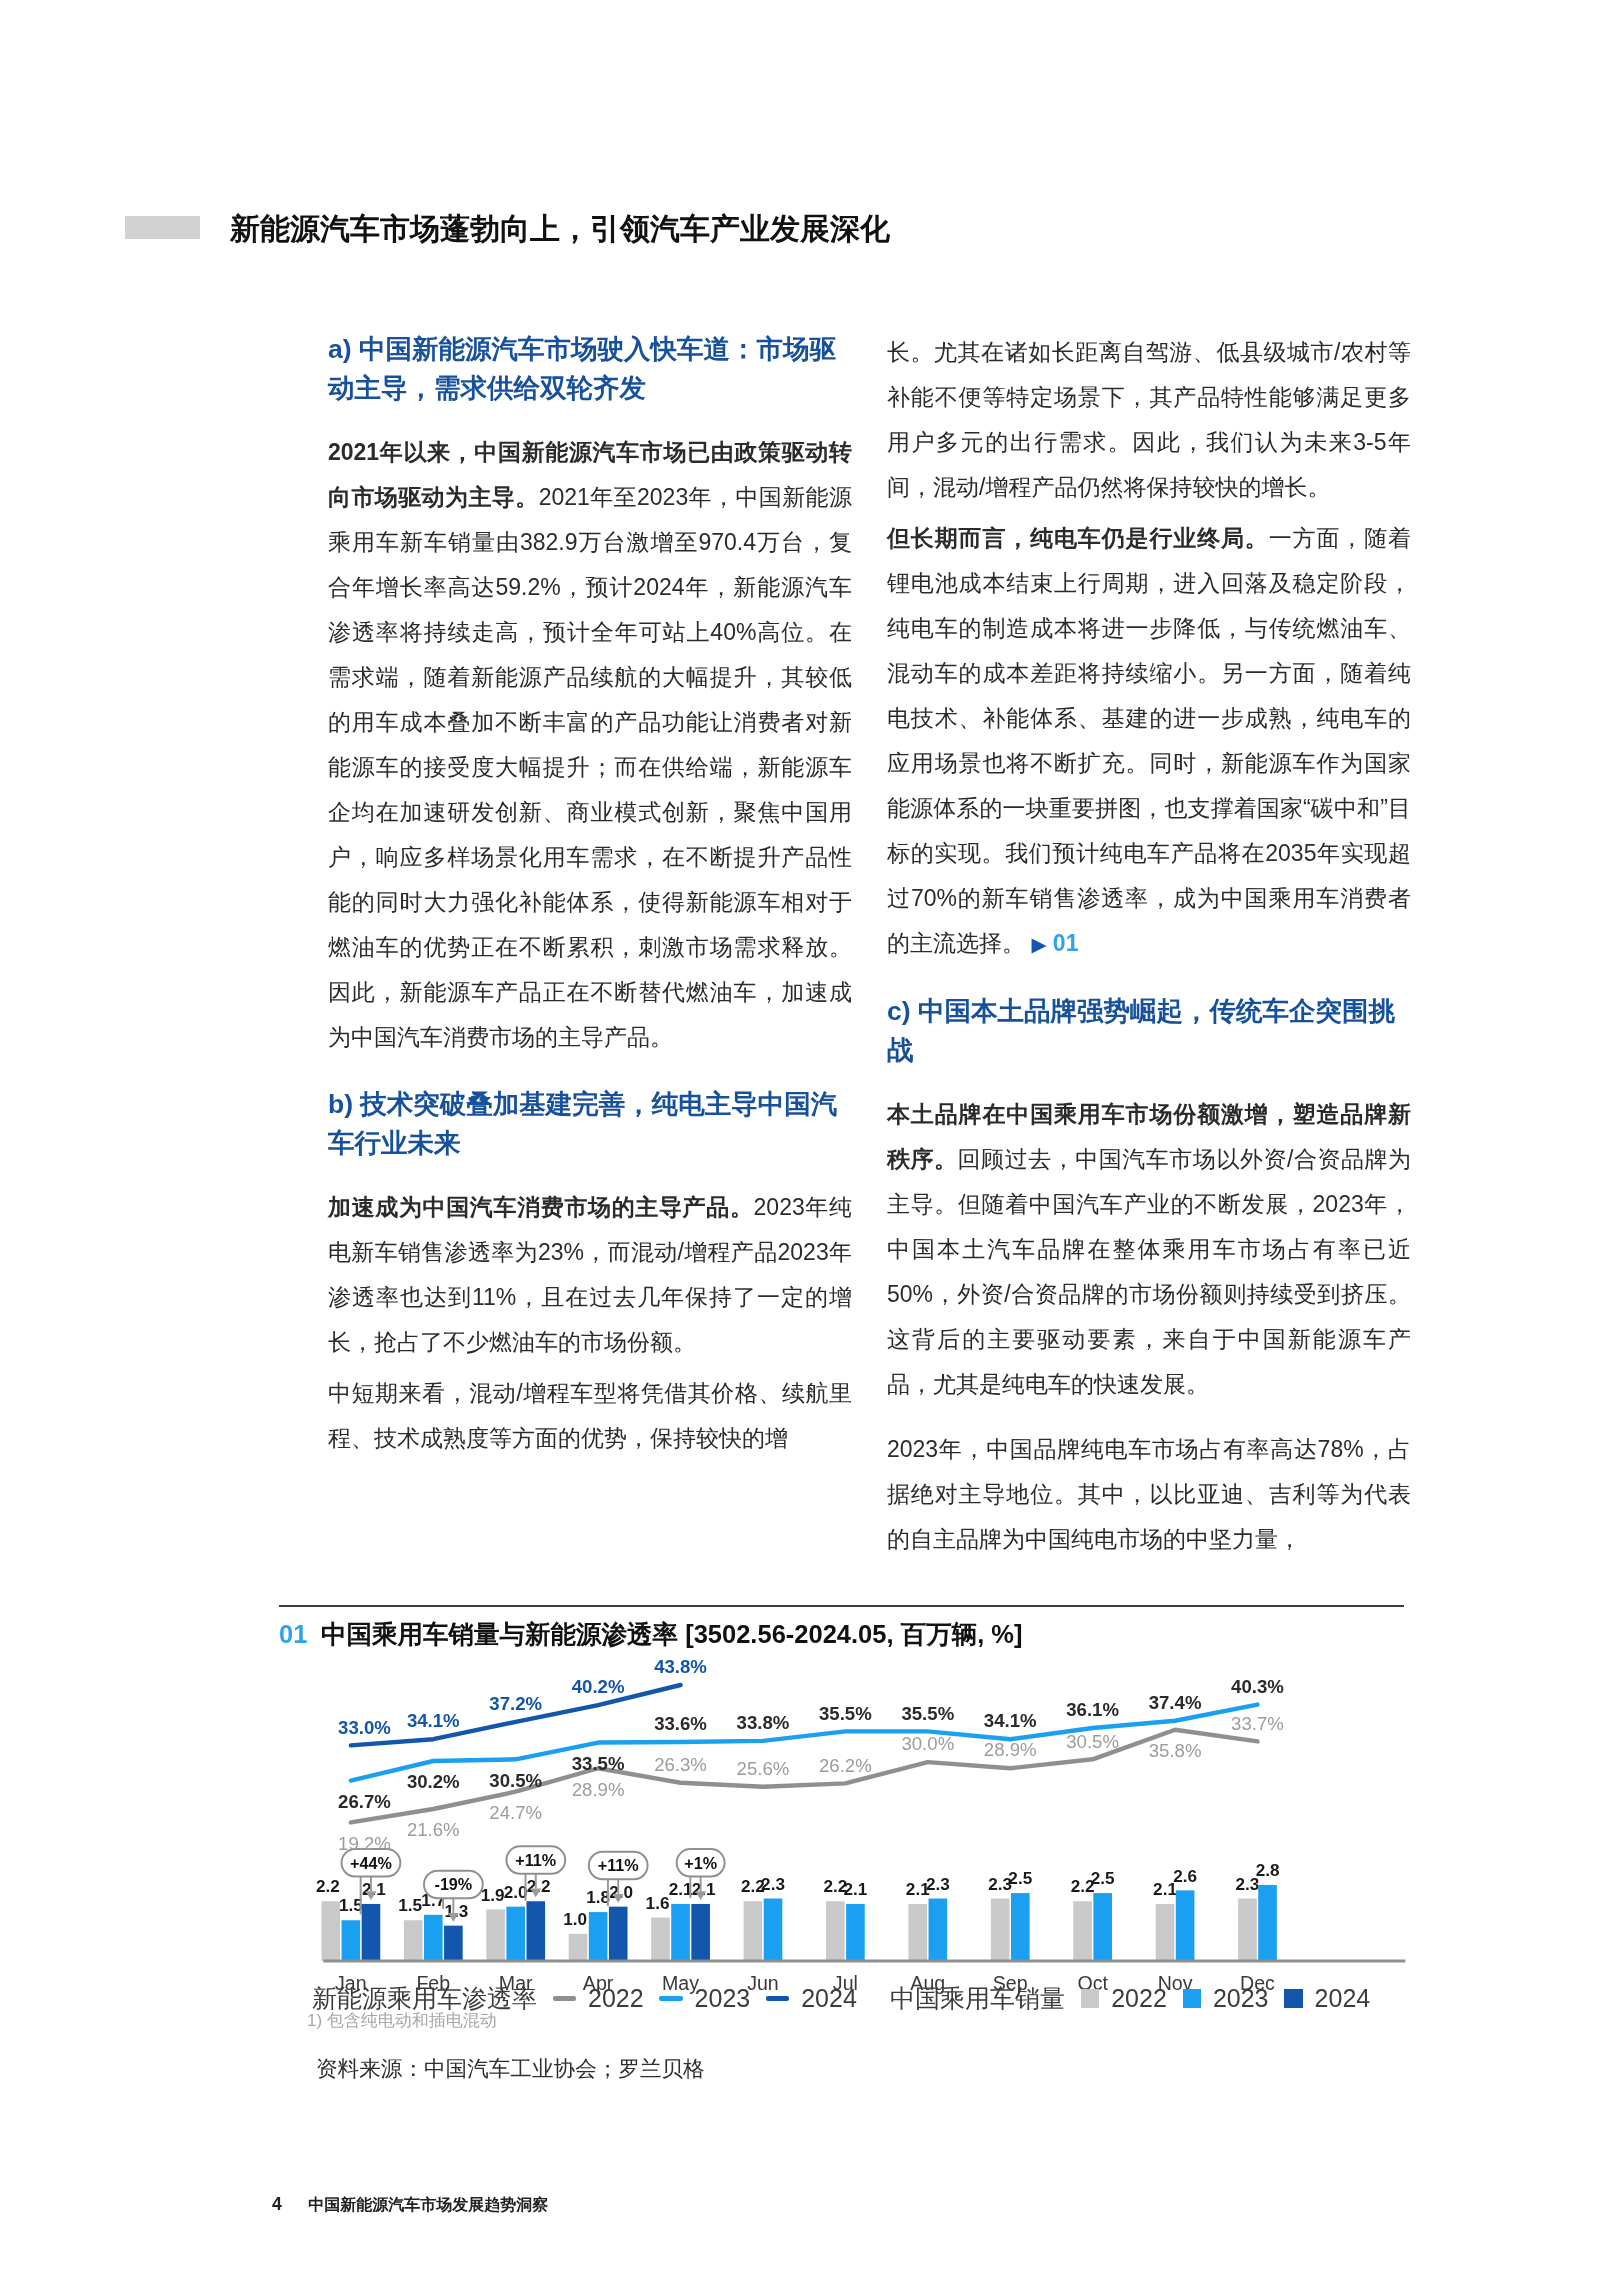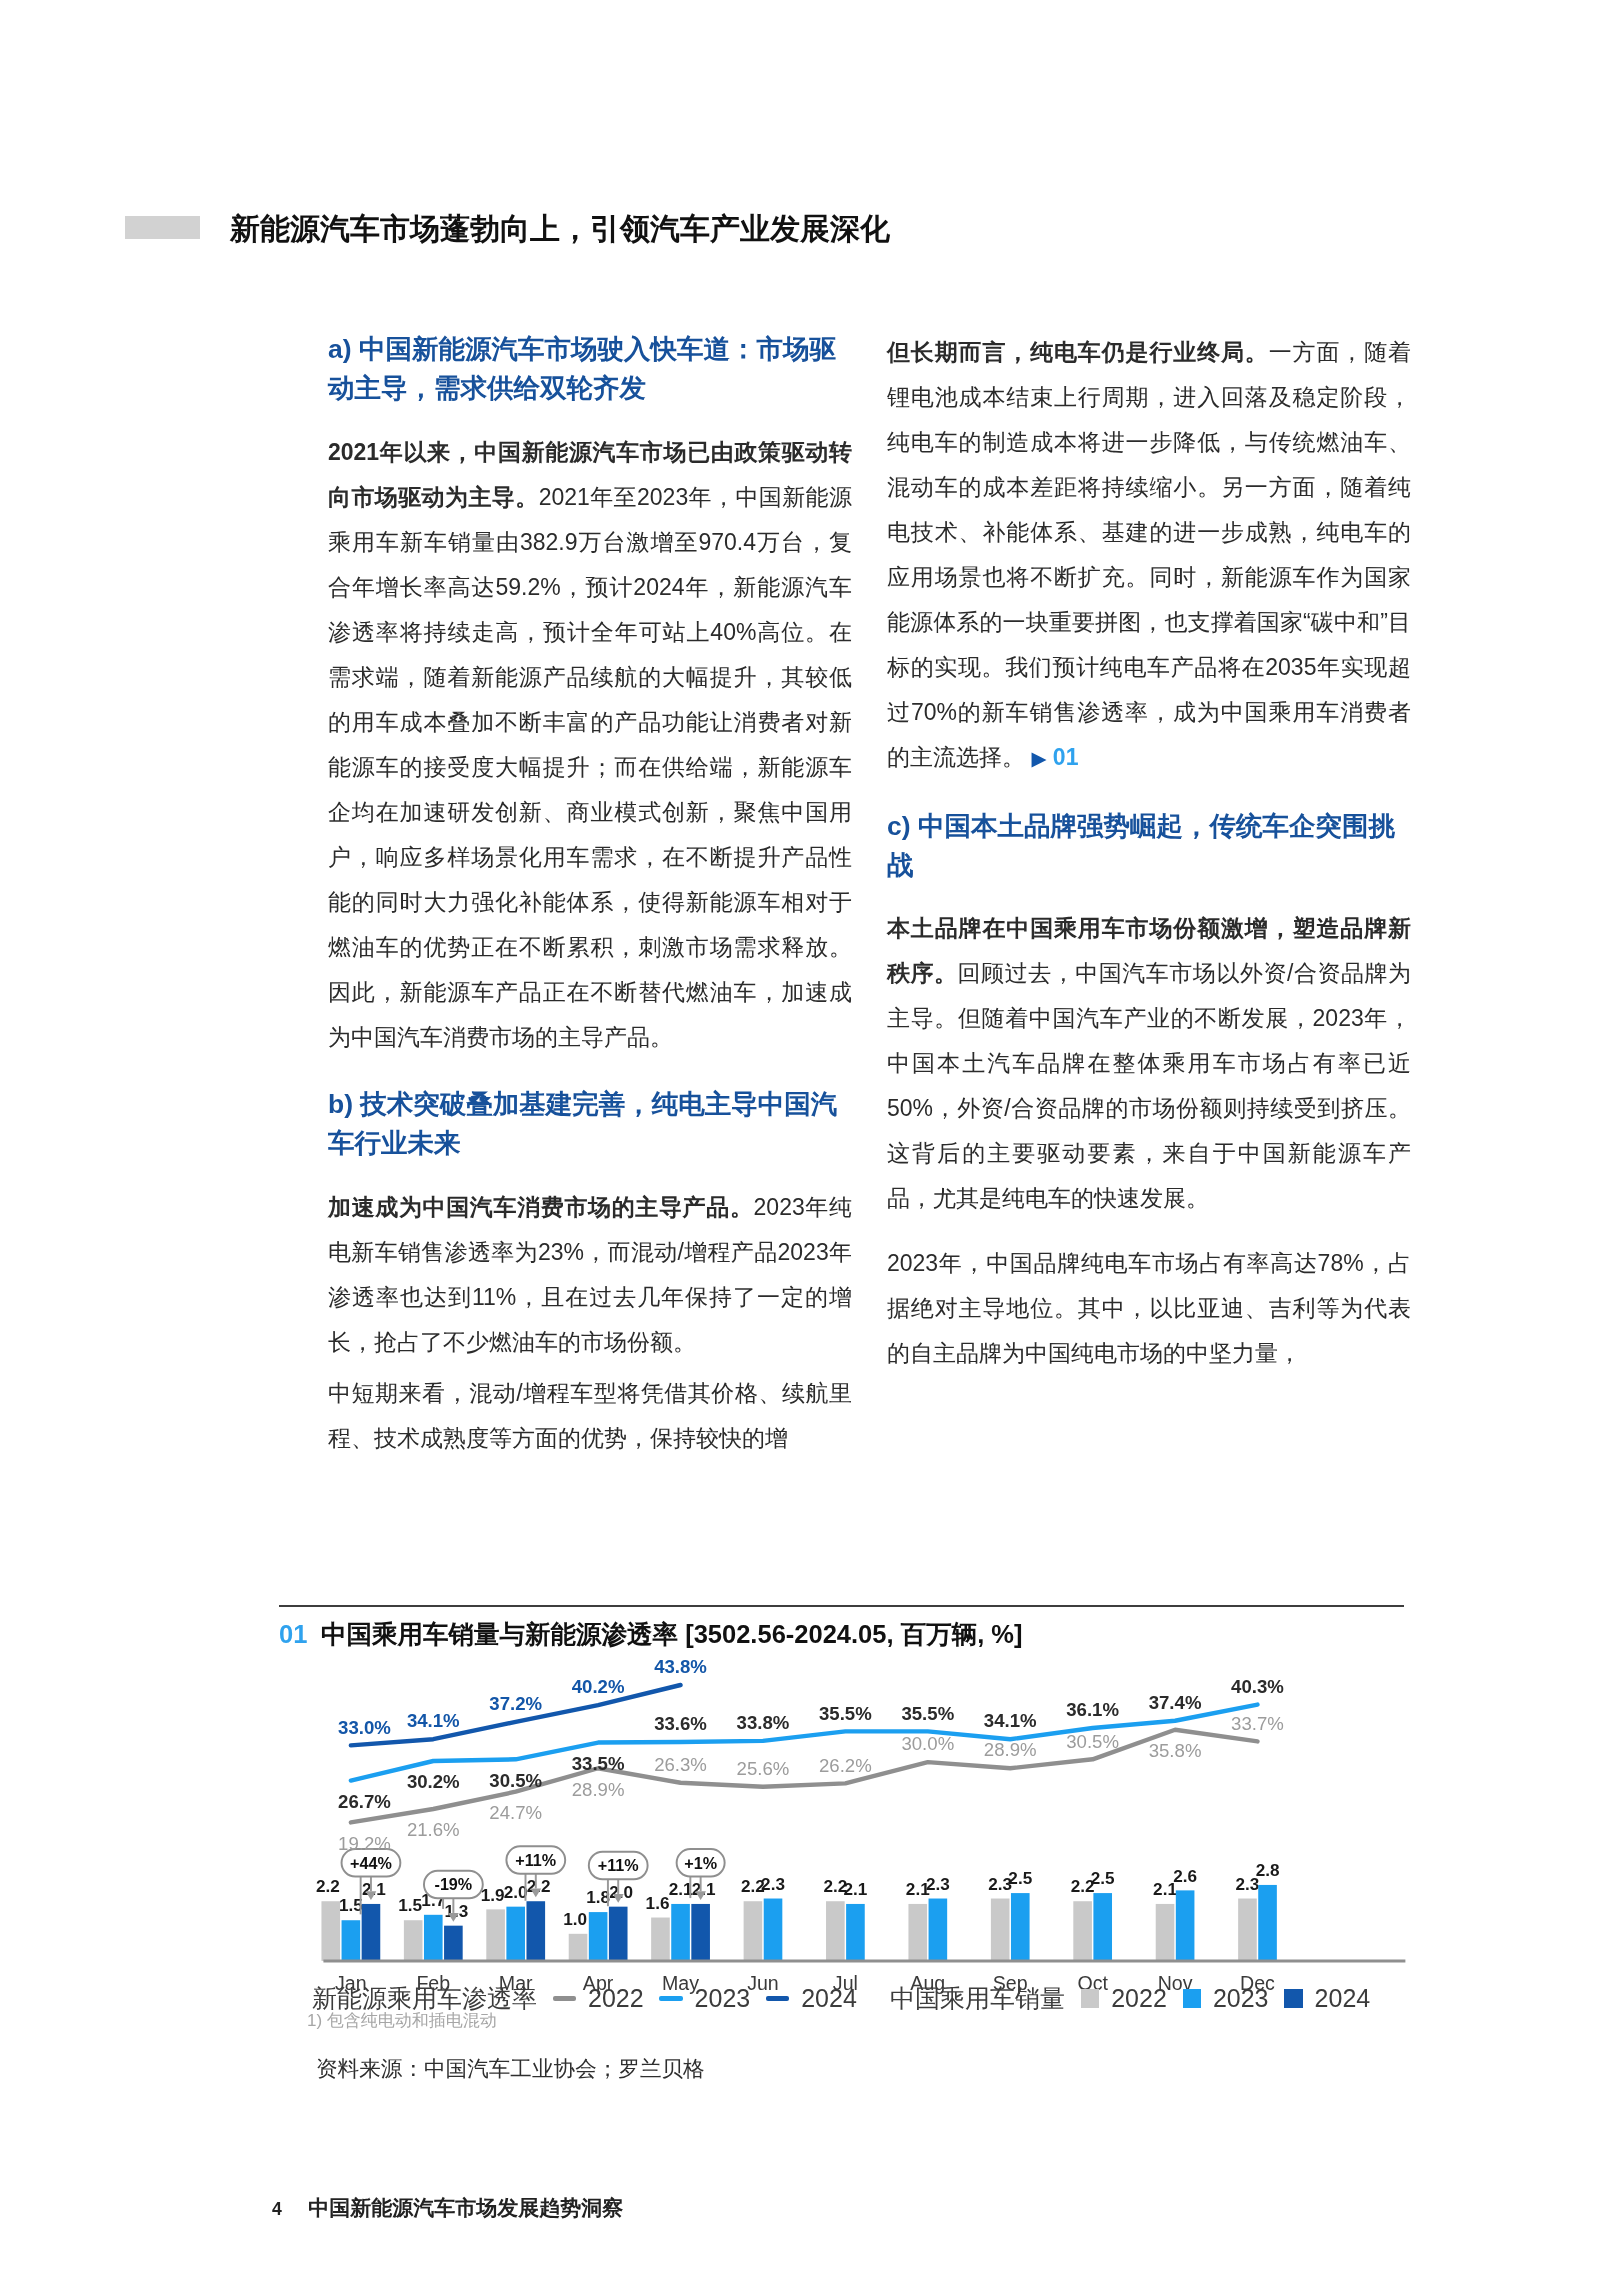--- a/index.html
+++ b/index.html
@@ -28,39 +28,40 @@
                 font-size:25px;color:#3c3c3c;}
   .leg-title{margin-right:3.9px;}
   .leg-title.sales{margin-left:17.6px;}
   .leg-dash{display:inline-block;width:23.5px;height:4.9px;border-radius:2px;}
   .leg-sq{display:inline-block;width:18.6px;height:18.6px;}
   .leg-year{margin-right:3.9px;}
   .footnote{position:absolute;left:307px;top:2009px;font-size:17px;color:#a6a6a6;}
   .source{position:absolute;left:316px;top:2054px;font-size:21.6px;color:#2e2e2e;}
   .footer{position:absolute;left:272px;top:2194px;display:flex;align-items:baseline;gap:26.5px;}
   .pagenum{font-size:17.6px;font-weight:700;color:#222222;}
-  .ftext{font-size:21px;font-weight:700;color:#222222;}
+  .ftext{font-size:16px;font-weight:700;color:#222222;}
 </style>
 </head>
 <body>
 
 <div class="page">
 
   <div class="kicker"></div>
   <h1 class="main-title">新能源汽车市场蓬勃向上，引领汽车产业发展深化</h1>
 
   <div class="col col-left">
     <h2 class="sec">a) 中国新能源汽车市场驶入快车道：市场驱动主导，需求供给双轮齐发</h2>
     <p><span class="lead">2021年以来，中国新能源汽车市场已由政策驱动转向市场驱动为主导。</span><span>2021年至2023年，中国新能源乘用车新车销量由382.9万台激增至970.4万台，复合年增长率高达59.2%，预计2024年，新能源汽车渗透率将持续走高，预计全年可站上40%高位。在需求端，随着新能源产品续航的大幅提升，其较低的用车成本叠加不断丰富的产品功能让消费者对新能源车的接受度大幅提升；而在供给端，新能源车企均在加速研发创新、商业模式创新，聚焦中国用户，响应多样场景化用车需求，在不断提升产品性能的同时大力强化补能体系，使得新能源车相对于燃油车的优势正在不断累积，刺激市场需求释放。因此，新能源车产品正在不断替代燃油车，加速成为中国汽车消费市场的主导产品。</span></p>
     <h2 class="sec later">b) 技术突破叠加基建完善，纯电主导中国汽车行业未来</h2>
     <p class="tight"><span class="lead">加速成为中国汽车消费市场的主导产品。</span><span>2023年纯电新车销售渗透率为23%，而混动/增程产品2023年渗透率也达到11%，且在过去几年保持了一定的增长，抢占了不少燃油车的市场份额。</span></p>
     <p>中短期来看，混动/增程车型将凭借其价格、续航里程、技术成熟度等方面的优势，保持较快的增</p>
   </div>
 
   <div class="col col-right">
+    <p class="tight">长。尤其在诸如长距离自驾游、低县级城市/农村等补能不便等特定场景下，其产品特性能够满足更多用户多元的出行需求。因此，我们认为未来3-5年间，混动/增程产品仍然将保持较快的增长。</p>
     <p><span class="lead">但长期而言，纯电车仍是行业终局。</span><span>一方面，随着锂电池成本结束上行周期，进入回落及稳定阶段，纯电车的制造成本将进一步降低，与传统燃油车、混动车的成本差距将持续缩小。另一方面，随着纯电技术、补能体系、基建的进一步成熟，纯电车的应用场景也将不断扩充。同时，新能源车作为国家能源体系的一块重要拼图，也支撑着国家“碳中和”目标的实现。我们预计纯电车产品将在2035年实现超过70%的新车销售渗透率，成为中国乘用车消费者的主流选择。</span><span class="ref-marker"> <span class="ref-tri">▶</span> <span class="ref-num">01</span></span></p>
     <h2 class="sec later">c) 中国本土品牌强势崛起，传统车企突围挑战</h2>
     <p><span class="lead">本土品牌在中国乘用车市场份额激增，塑造品牌新秩序。</span><span>回顾过去，中国汽车市场以外资/合资品牌为主导。但随着中国汽车产业的不断发展，2023年，中国本土汽车品牌在整体乘用车市场占有率已近50%，外资/合资品牌的市场份额则持续受到挤压。 这背后的主要驱动要素，来自于中国新能源车产品，尤其是纯电车的快速发展。</span></p>
     <p>2023年，中国品牌纯电车市场占有率高达78%，占据绝对主导地位。其中，以比亚迪、吉利等为代表的自主品牌为中国纯电市场的中坚力量，</p>
   </div>
 
   <div class="chart-rule"></div>
   <div class="chart-head">
     <span class="fig-num">01</span>
     <span class="fig-title">中国乘用车销量与新能源渗透率 [3502.56-2024.05, 百万辆, %]</span>

